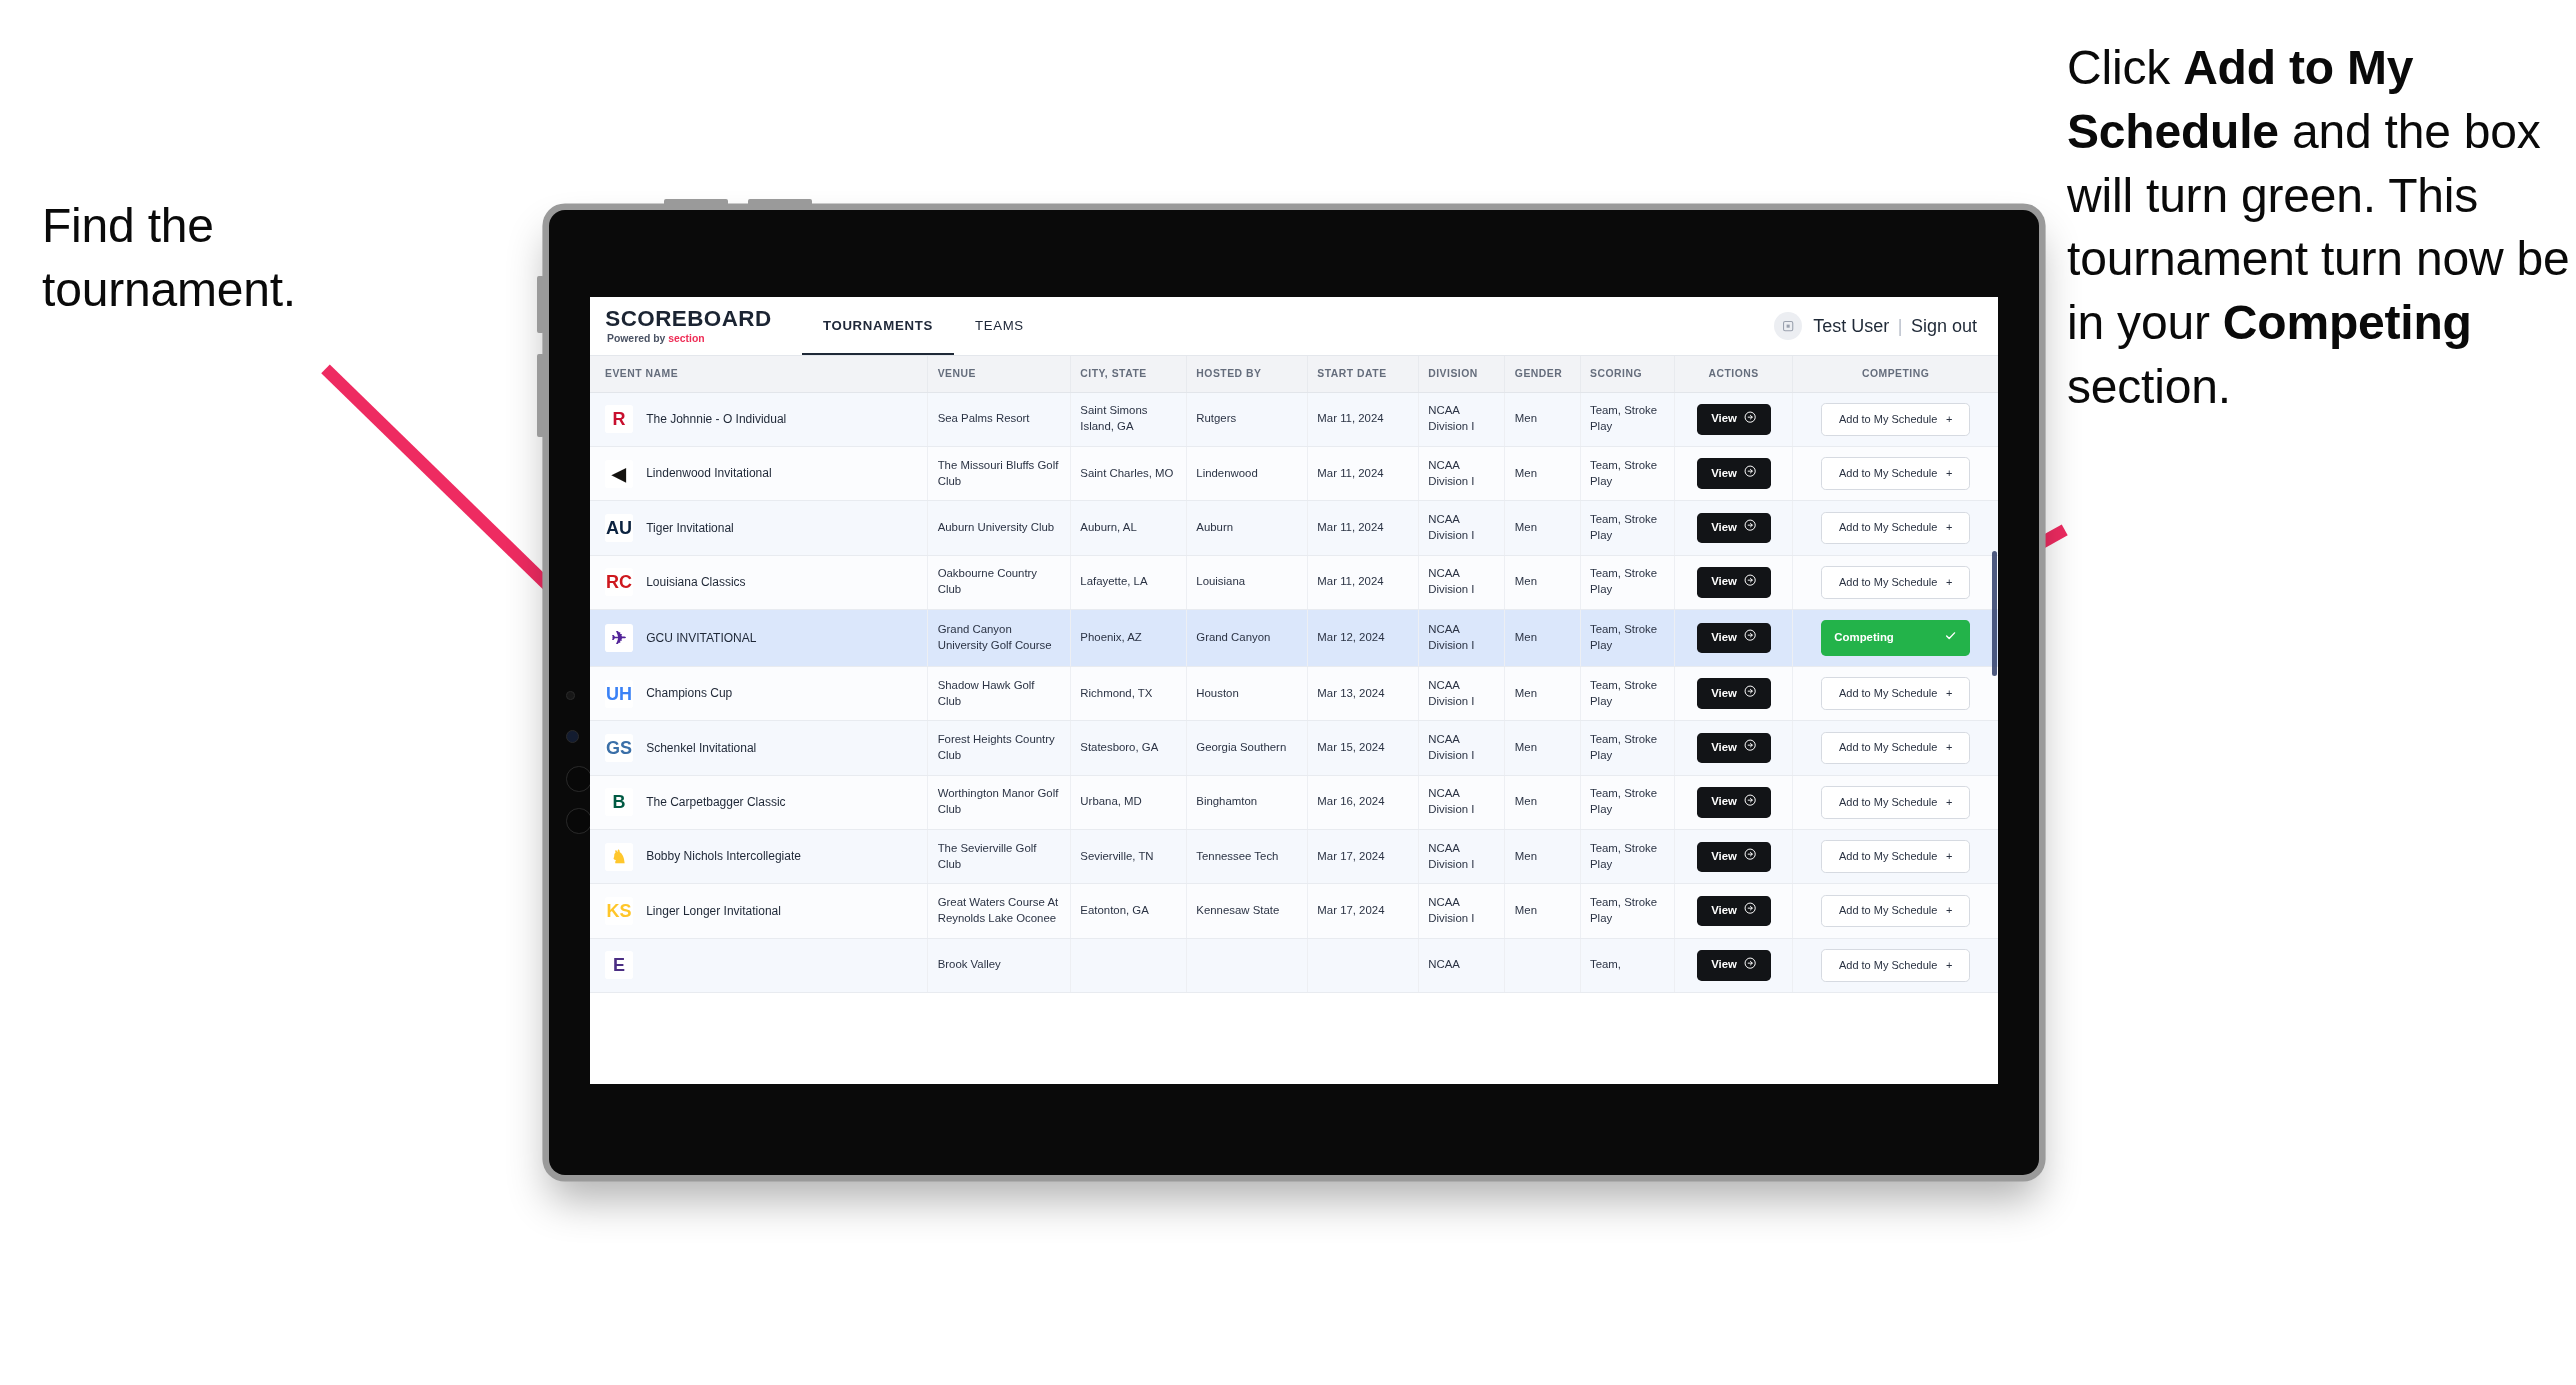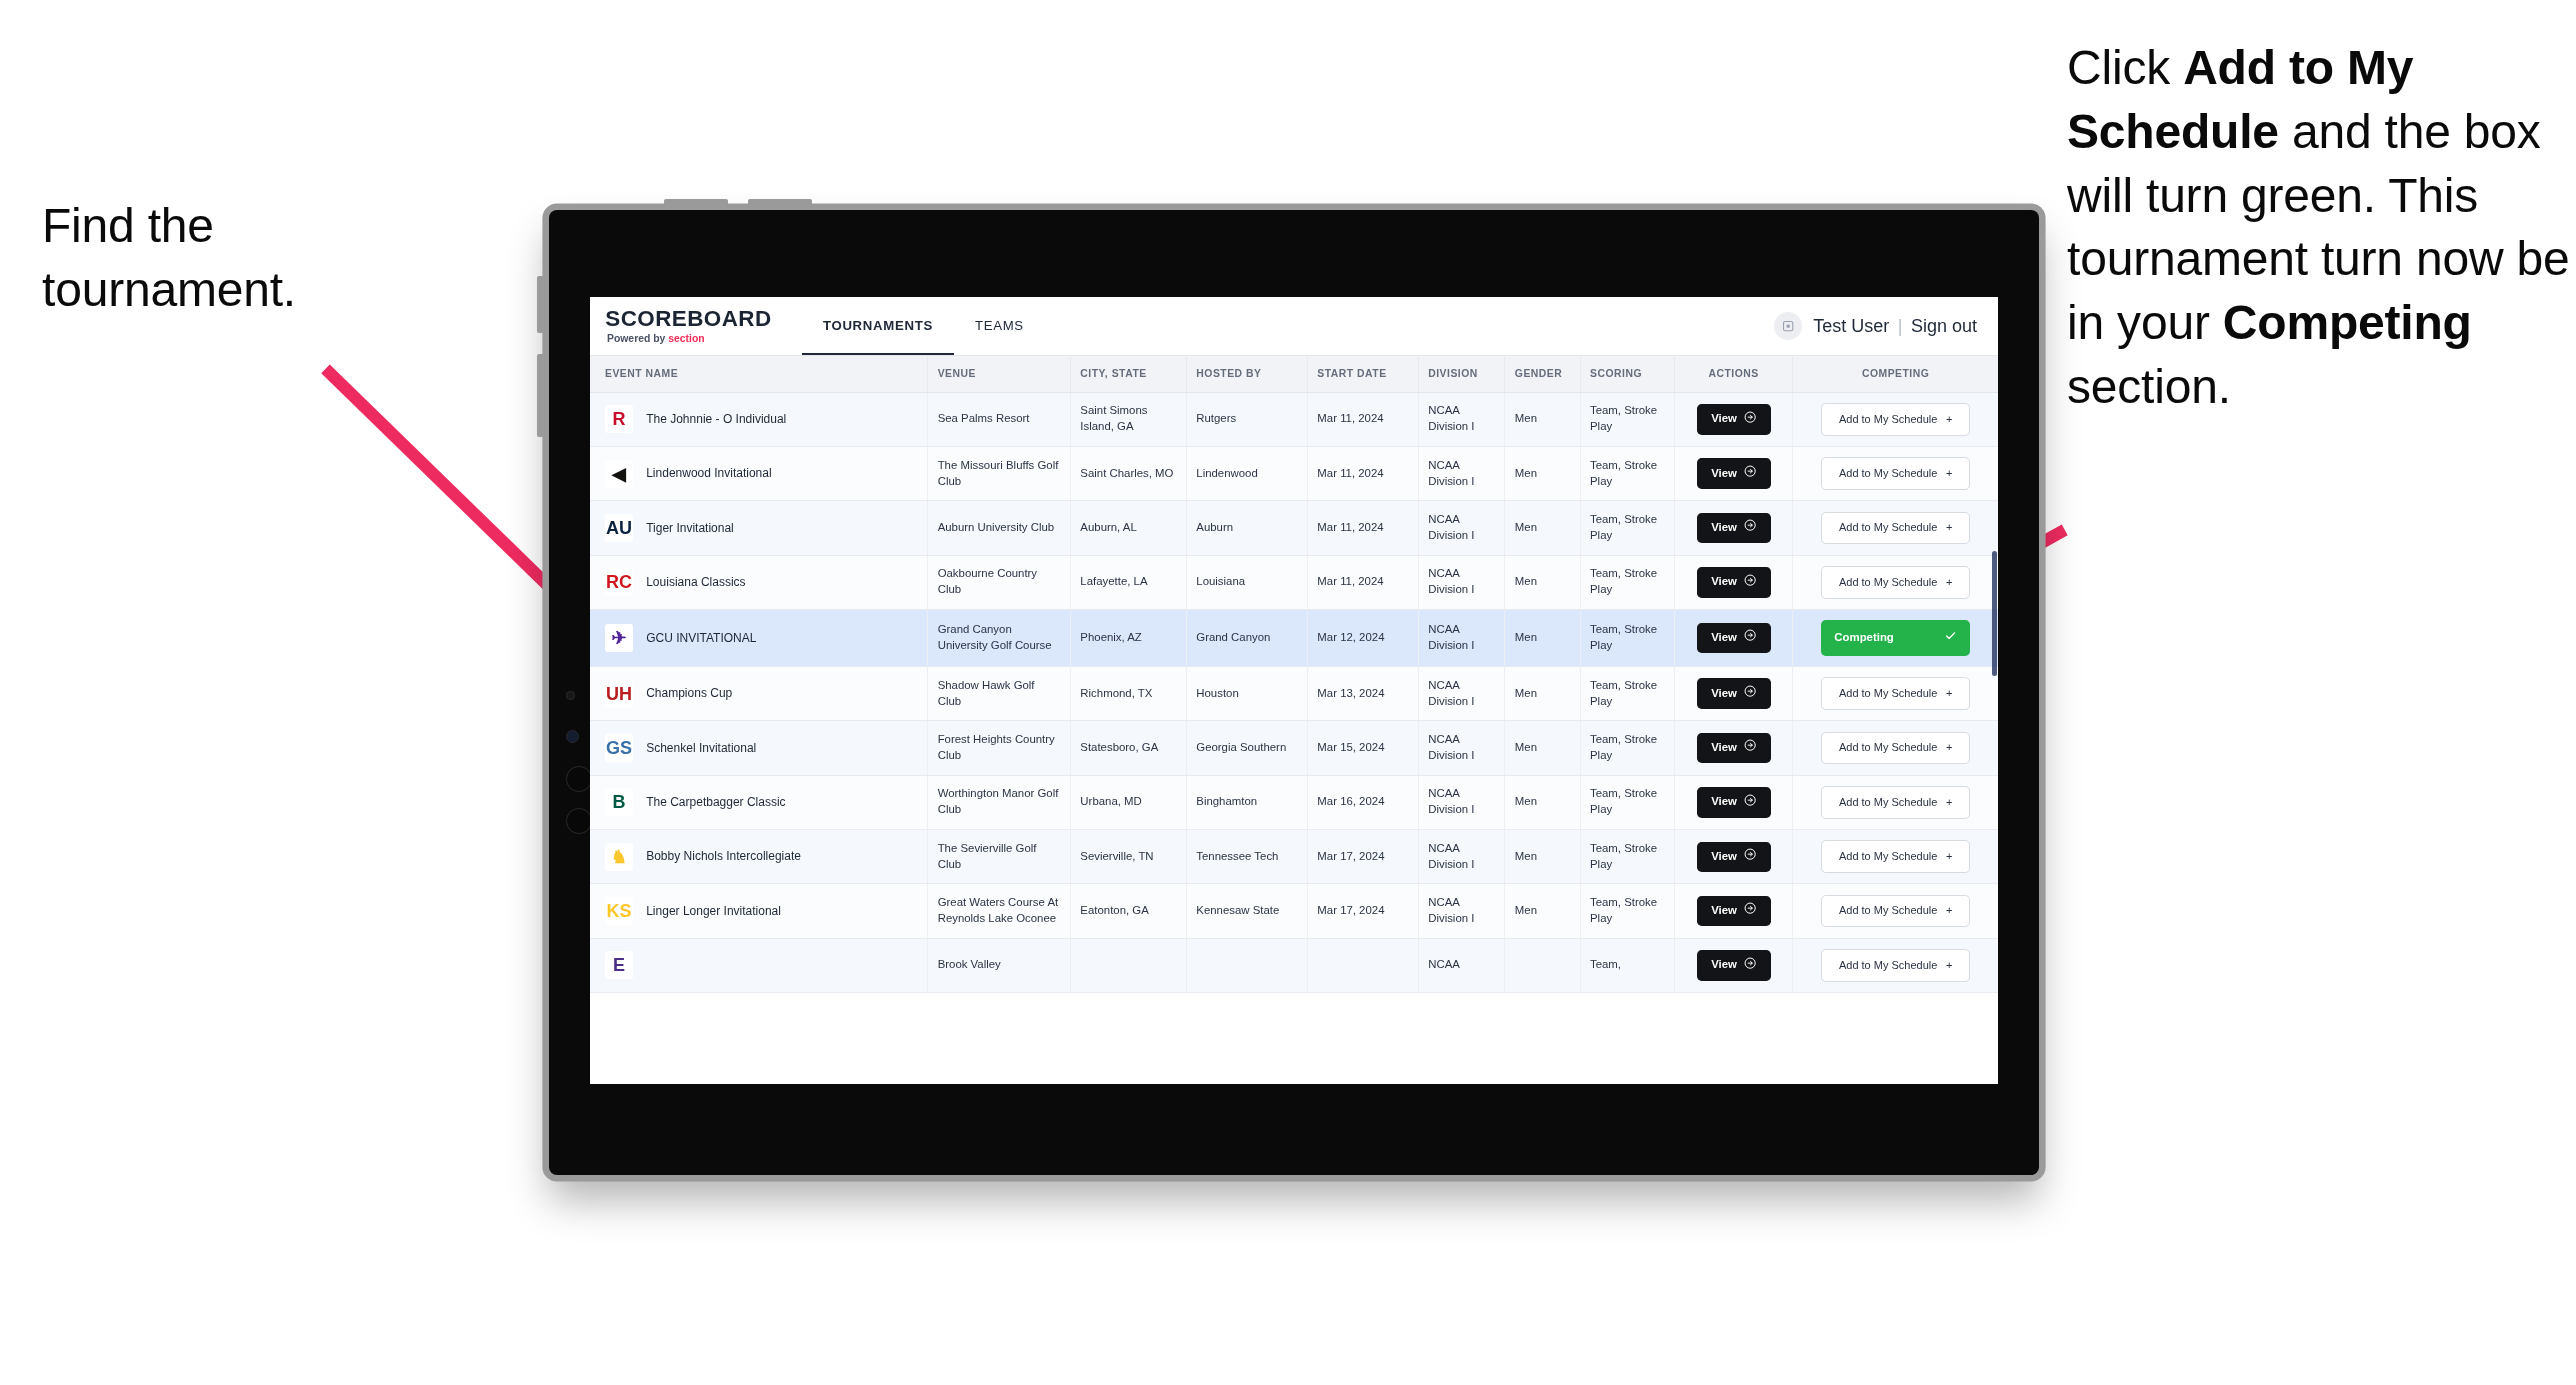--- a/index.html
+++ b/index.html
@@ -26,21 +26,21 @@
 
   
   .arrow-svg { position: absolute; overflow: visible; pointer-events: none; }
 
   
   .tablet {
     position: absolute;
     left: 549px; top: 210px;
     width: 1490px; height: 965px;
     background: #0a0a0a;
-    border-radius: 8px;
+    border-radius: 16px;
     box-shadow: 0 0 0 6.6px #9a9a9a, 0 24.6px 42px rgba(0,0,0,.30);
   }
   .tablet-btn {
     position: absolute;
     background: #9a9a9a;
     border-radius: 1.9px;
   }
   .btn-top-1 { left: 115px; top: -11.4px; width: 64px; height: 7.6px; }
   .btn-top-2 { left: 199px; top: -11.4px; width: 64px; height: 7.6px; }
   .btn-side-1 { left: -12.3px; top: 66px; width: 7.6px; height: 57px; }
@@ -407,21 +407,21 @@
      <td class="ta-c"><div class="btn-competing">
                     <span>Competing</span>
                     <span><svg width="13.2" height="13.2" viewBox="0 0 16 16" aria-hidden="true">
                         <path d="M3.2 8.4l3.1 3.1 6.5-6.8" fill="none" stroke="#fff" stroke-width="1.7" stroke-linecap="round" stroke-linejoin="round"></path>
                       </svg></span>
                   </div></td>
               </tr>
               <tr class="alt">
                 <td style="padding-left:0">
        <div class="event-cell">
-         <span class="logo" style="background:#ffffff;color:#b91c1c">UH</span>
+         <span class="logo" style="background:#ffffff;color:#3b82f6">UH</span>
          <span class="event-name">Champions Cup</span>
        </div>
      </td>
      <td>Shadow Hawk Golf Club</td>
      <td>Richmond, TX</td>
      <td>Houston</td>
      <td>Mar 13, 2024</td>
      <td>NCAA Division I</td>
      <td>Men</td>
      <td>Team, Stroke Play</td>

